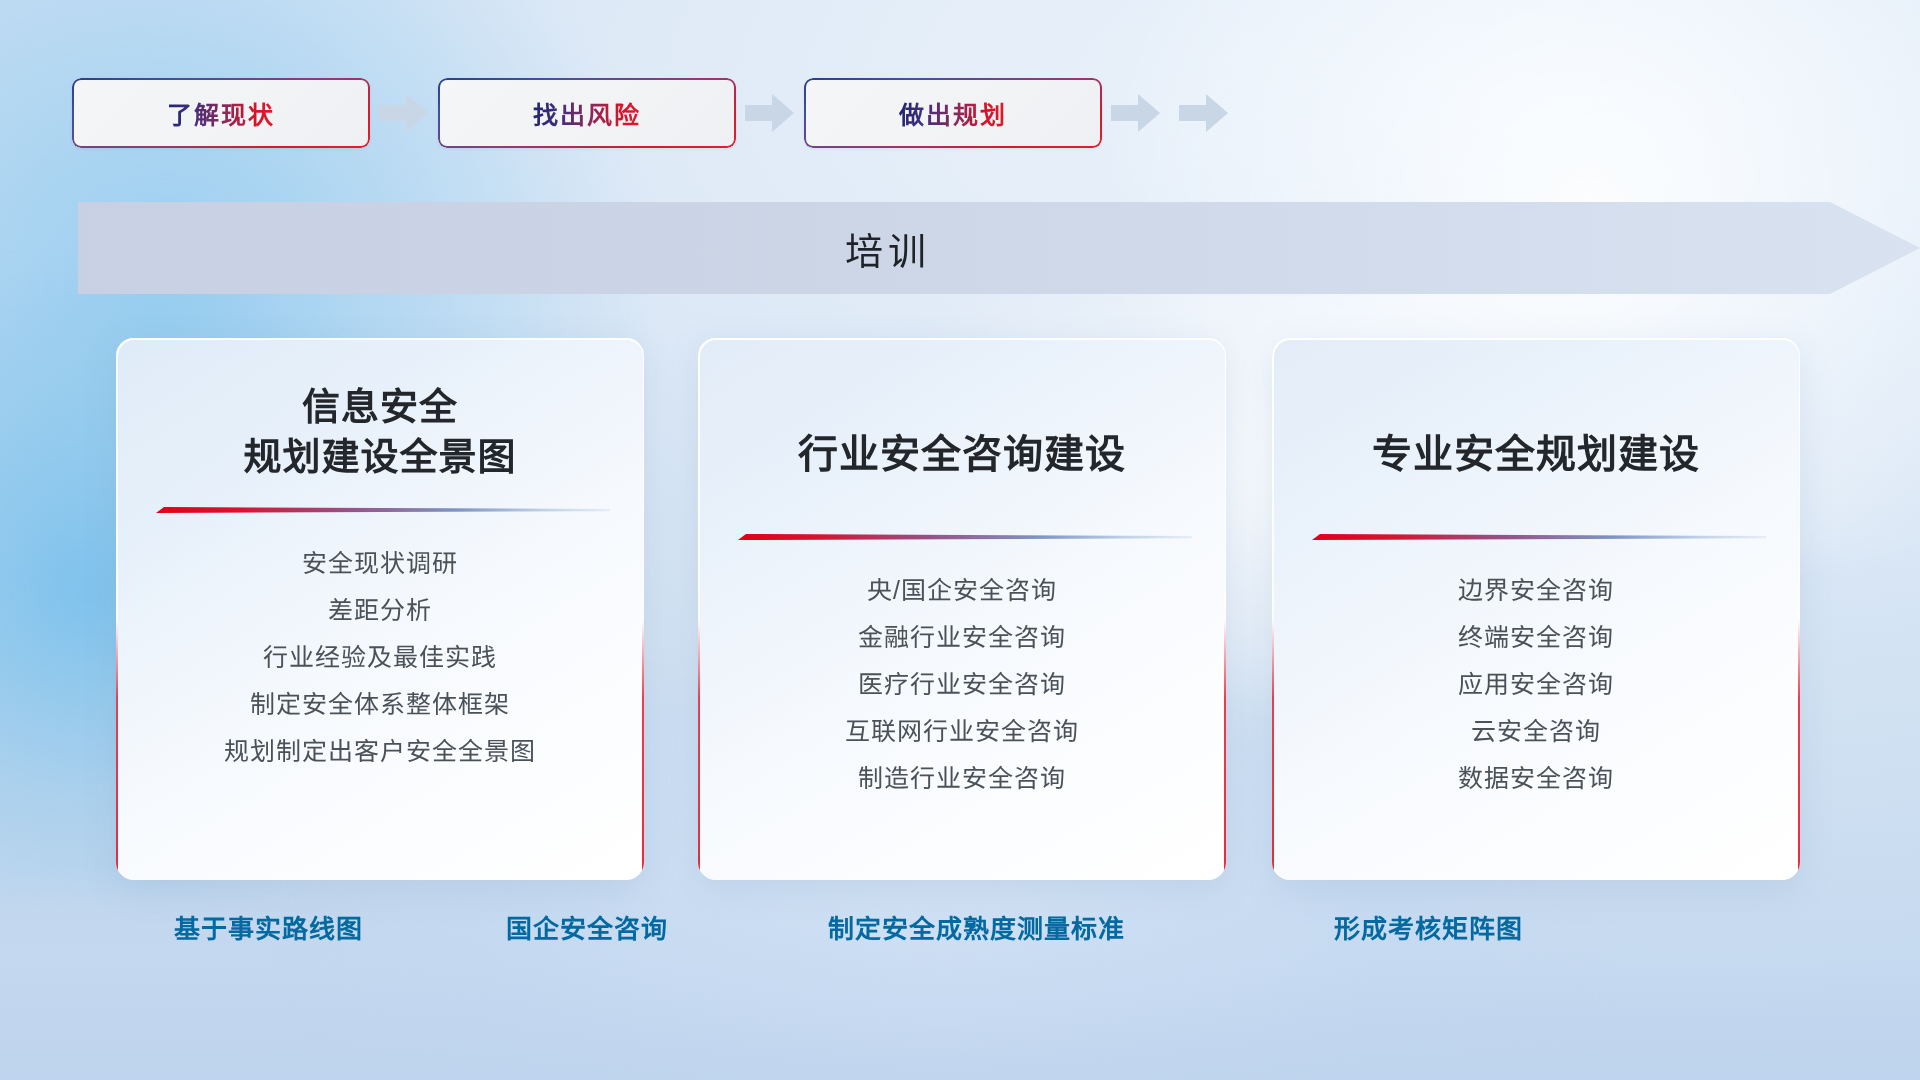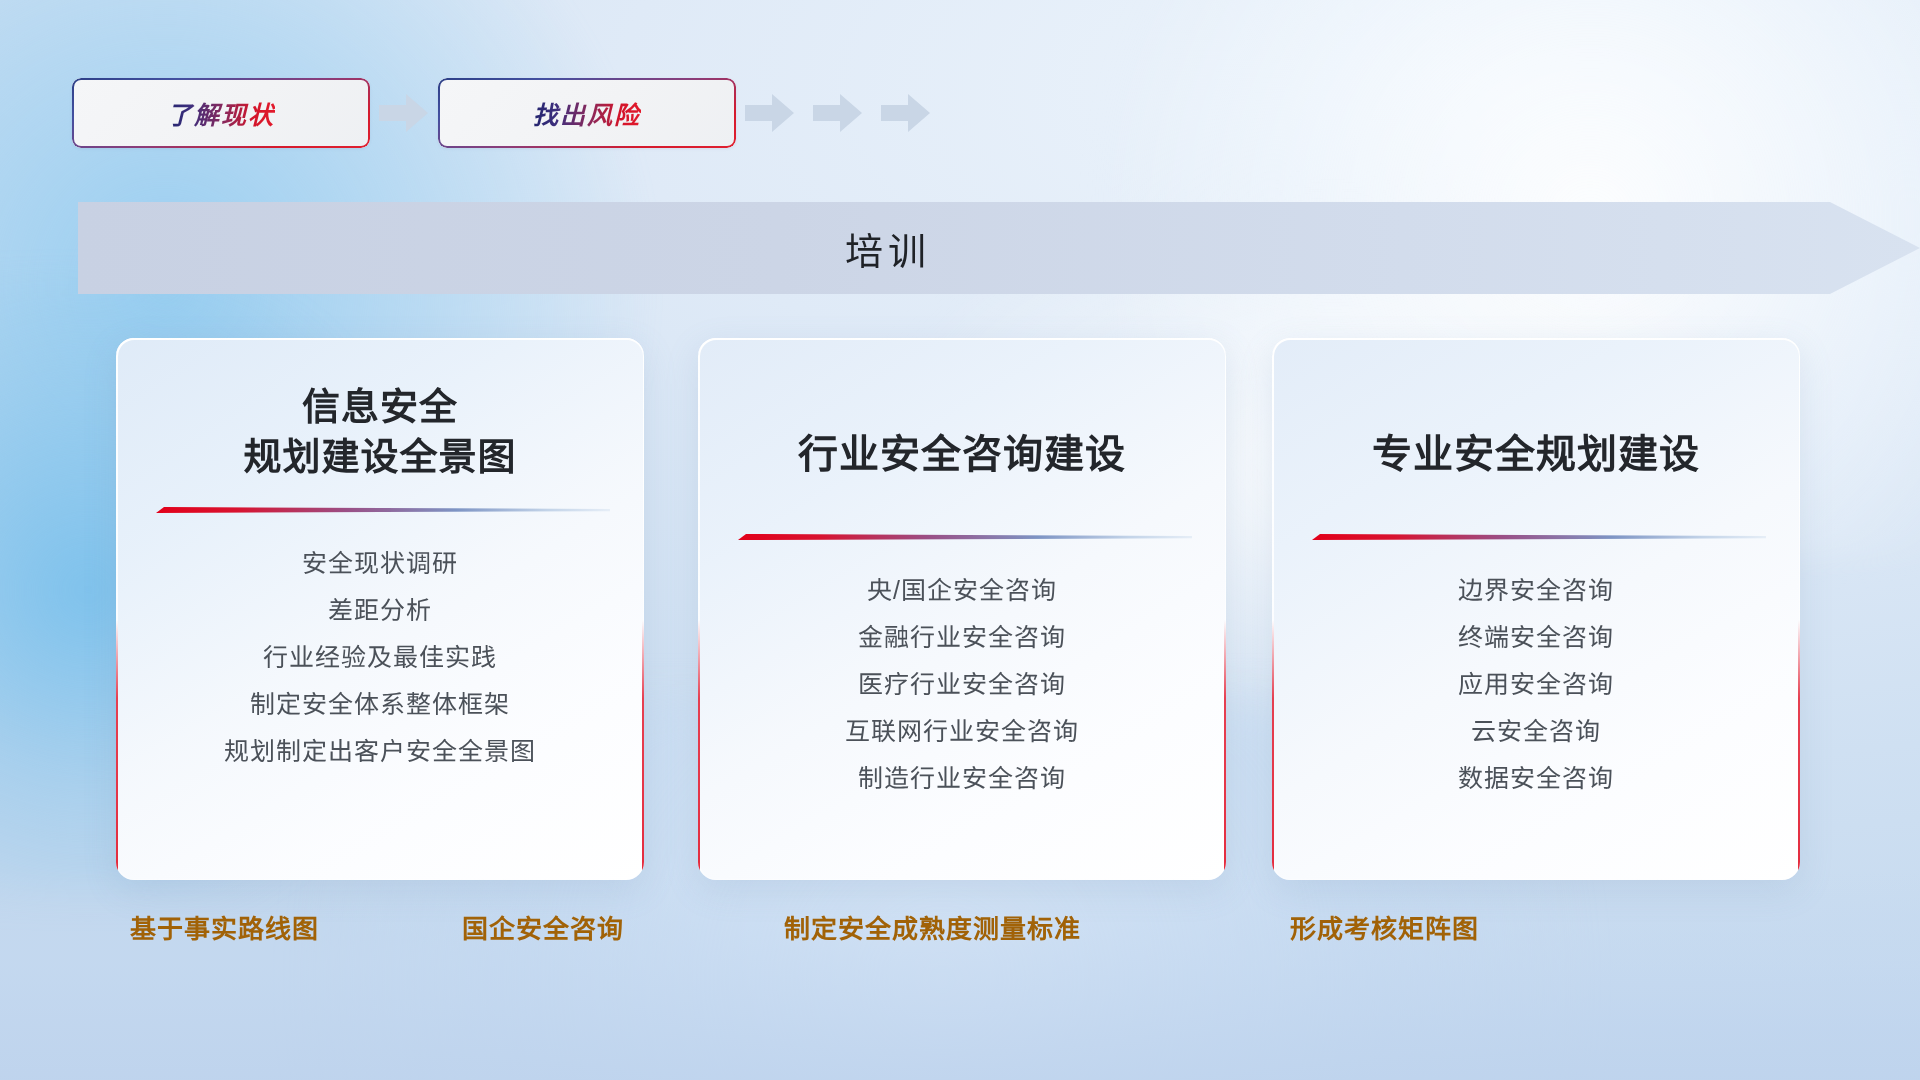--- a/index.html
+++ b/index.html
@@ -53,21 +53,20 @@
     display:flex;align-items:center;
   }
   .step{
     flex:0 0 auto;
     width:298px;height:70px;
     border-radius:9px;
     background:linear-gradient(135deg,#f5f6f8 0%,#f2f3f5 55%,#eef0f3 100%);
     position:relative;
     display:flex;align-items:center;justify-content:center;
     box-shadow:0 1px 3px rgba(80,110,150,.10);
-    font-style:italic;
   }
   
   .step::before{
     content:"";position:absolute;inset:0;border-radius:9px;padding:2px;
     background:linear-gradient(160deg,#2d3f86 0%,#4350a0 22%,#8a3d7a 52%,#d51a2d 80%,#e02030 100%);
     -webkit-mask:linear-gradient(#000 0 0) content-box,linear-gradient(#000 0 0);
     -webkit-mask-composite:xor;mask-composite:exclude;
     pointer-events:none;
   }
   .step-label{
@@ -150,22 +149,23 @@
   }
   .card-list li{
     font-size:25px;color:#4b5159;line-height:1;
     padding:11px 0;text-align:center;letter-spacing:1px;white-space:nowrap;
   }
 
   
   .footnotes{position:absolute;left:0;top:908px;width:1920px;height:52px;}
   .footnote{
     position:absolute;top:0;
-    font-size:26px;font-weight:700;color:#a16207;letter-spacing:1px;
+    font-size:26px;font-weight:700;color:#0369a1;letter-spacing:1px;
     white-space:nowrap;
+    margin-left:44px;
   }
 </style>
 </head>
 <body>
 
 <div class="bg-base"></div>
 <div class="bg-glow-left"></div>
 <div class="bg-glow-left2"></div>
 <div class="bg-glow-topright"></div>
 <div class="bg-glow-white"></div>
@@ -185,20 +185,23 @@
 
   <div class="step">
     <span class="step-label">找出风险</span>
   </div>
   <div class="step-arrow">
     <svg viewBox="0 0 52 40" width="52" height="40" aria-hidden="true">
       <path d="M1 12 h27 V1 l22 19 -22 19 V28 H1 Z" fill="#c9d6e6"></path>
     </svg>
   </div>
 
+  <div class="step">
+    <span class="step-label">做出规划</span>
+  </div>
   <div class="step-arrow">
     <svg viewBox="0 0 52 40" width="52" height="40" aria-hidden="true">
       <path d="M1 12 h27 V1 l22 19 -22 19 V28 H1 Z" fill="#c9d6e6"></path>
     </svg>
   </div>
 
   <div class="step-arrow">
     <svg viewBox="0 0 52 40" width="52" height="40" aria-hidden="true">
       <path d="M1 12 h27 V1 l22 19 -22 19 V28 H1 Z" fill="#c9d6e6"></path>
     </svg>

